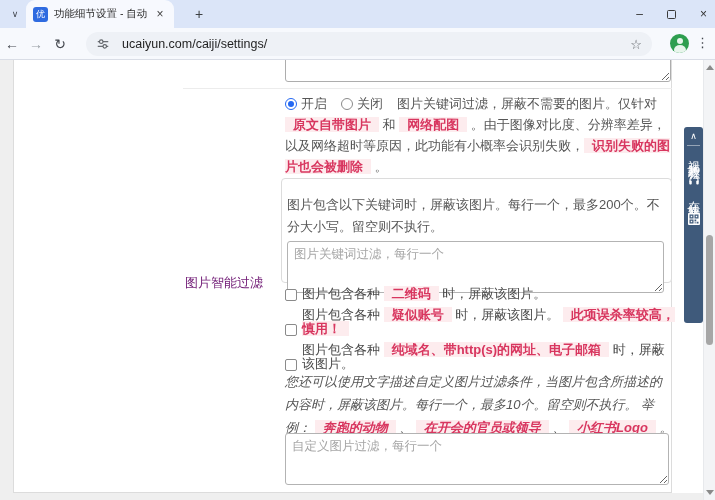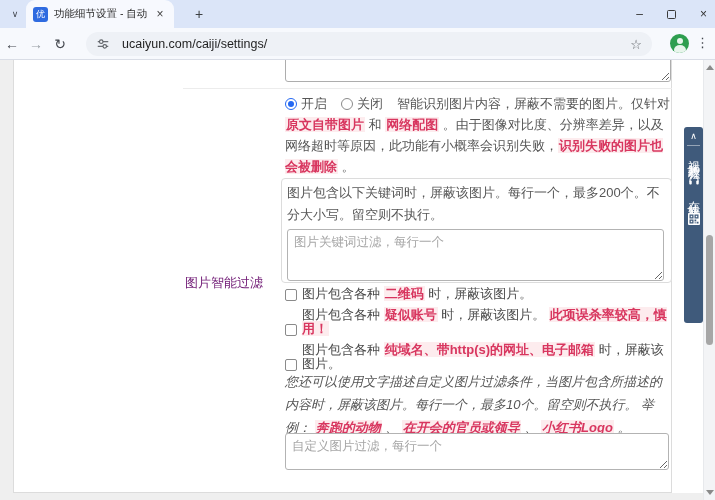--- a/index.html
+++ b/index.html
@@ -54,33 +54,33 @@
   textarea::placeholder{ color:#a6a6a6; }
   .ta-top{ position:absolute; left:285px; top:-32px; width:386px; height:54px; }
   .para{ font-size:13px; color:#565656; line-height:21px; }
   .radio-block{ position:absolute; left:285px; top:33px; width:388px; }
   .radio{ display:inline-block; width:12px; height:12px; border:1px solid #8a8a8a; border-radius:50%;
     background:#fff; vertical-align:-2px; margin-right:4px; position:relative; cursor:pointer; }
   .radio.on{ border-color:#2468f2; }
   .radio.on::after{ content:""; position:absolute; left:2px; top:2px; width:6px; height:6px;
     border-radius:50%; background:#2468f2; }
   .radio-gap{ display:inline-block; width:14px; }
-  .hl{ color:#d8365f; background:#fdecee; font-weight:bold; padding:0 1px;margin-top:20px; }
+  .hl{ color:#d8365f; background:#fdecee; font-weight:bold; padding:0 8px;margin-top:20px; }
   .red-bold{ color:#ef3038; font-weight:bold; font-size:13px; line-height:21px; margin-top:2px; }
   .hint-panel{ position:absolute; left:281px; top:118px; width:391px; height:105px;
-    border:1px solid #dcdcdc; border-radius:4px; padding:3px 8px 0 5px; background:#fff; }
+    border:1px solid #dcdcdc; border-radius:4px; padding:15px 8px 0 5px; background:#fff; }
   .hint-panel .para{ line-height:22px; }
   .ta-mid{ width:377px; height:52px; margin-top:3px; border-color:#b3b3b3; }
   .row-label{ position:absolute; left:185px; top:214px; font-size:13px; color:#701a75; }
   .cbx-group{ position:absolute; left:285px; top:227px; width:390px; }
   .cbx-row{ display:flex; align-items:flex-end; margin-bottom:7px; font-size:13px; color:#4a4a4a; line-height:14px; }
   .cbx{ flex:0 0 auto; width:12px; height:12px; border:1px solid #8a8a8a; border-radius:2px;
     background:#fff; margin:0 5px 0 0; cursor:pointer; }
   .custom-para{ position:absolute; left:285px; top:310px; width:388px; line-height:23px;font-style:italic; }
-  .ta-bottom{ position:absolute; left:285px; top:373px; width:384px; height:37px; border-color:#b3b3b3; }
+  .ta-bottom{ position:absolute; left:285px; top:373px; width:384px; height:52px; border-color:#b3b3b3; }
   
   .widget{ position:absolute; left:684px; top:67px; width:19px; height:196px; background:#3f5a7b;
     border-radius:3px; display:flex; flex-direction:column; align-items:center; color:#fff; }
   .widget .chev{ height:18px; display:flex; align-items:center; justify-content:center;
     font-size:9px; width:100%; cursor:pointer; }
   .wdiv{ width:13px; height:1px; background:rgba(255,255,255,.45); }
   .vtext{ writing-mode:vertical-rl; font-size:12px; letter-spacing:3px; margin:5px 0; cursor:pointer; }
   .wicon{ margin-top:5px; cursor:pointer; display:block; }
   .wicon.qr{ margin:4px 0 5px; }
   
@@ -138,21 +138,21 @@
   <div class="content">
     <div class="strip-left"></div>
     <div class="strip-bottom"></div>
     <div class="panel"></div>
 
     <textarea class="ta-top" style=""></textarea>
     <div class="row-divider"></div>
 
     <div class="radio-block">
       <div class="para">
-        <span class="radio on"></span><span>开启</span><span class="radio-gap"></span><span class="radio"></span><span>关闭</span><span class="radio-gap"></span><span>智能识别图片内容，屏蔽不需要的图片。仅针对 </span><span class="hl">原文自带图片</span><span> 和 </span><span class="hl">网络配图</span><span> 。由于图像对比度、分辨率差异，以及网络超时等原因，此功能有小概率会识别失败，</span><span class="hl">识别失败的图片也会被删除</span><span> 。</span>
+        <span class="radio on"></span><span>开启</span><span class="radio-gap"></span><span class="radio"></span><span>关闭</span><span class="radio-gap"></span><span>图片关键词过滤，屏蔽不需要的图片。仅针对 </span><span class="hl">原文自带图片</span><span> 和 </span><span class="hl">网络配图</span><span> 。由于图像对比度、分辨率差异，以及网络超时等原因，此功能有小概率会识别失败，</span><span class="hl">识别失败的图片也会被删除</span><span> 。</span>
       </div>
       <div class="red-bold">积分消耗：+1积分/篇。仅对原文有图或有网络配图的文章生效。</div>
     </div>
 
     <div class="hint-panel">
       <div class="para">图片包含以下关键词时，屏蔽该图片。每行一个，最多200个。不分大小写。留空则不执行。</div>
       <textarea class="ta-mid" placeholder="图片关键词过滤，每行一个" style=""></textarea>
     </div>
 
     <div class="row-label">图片智能过滤</div>

